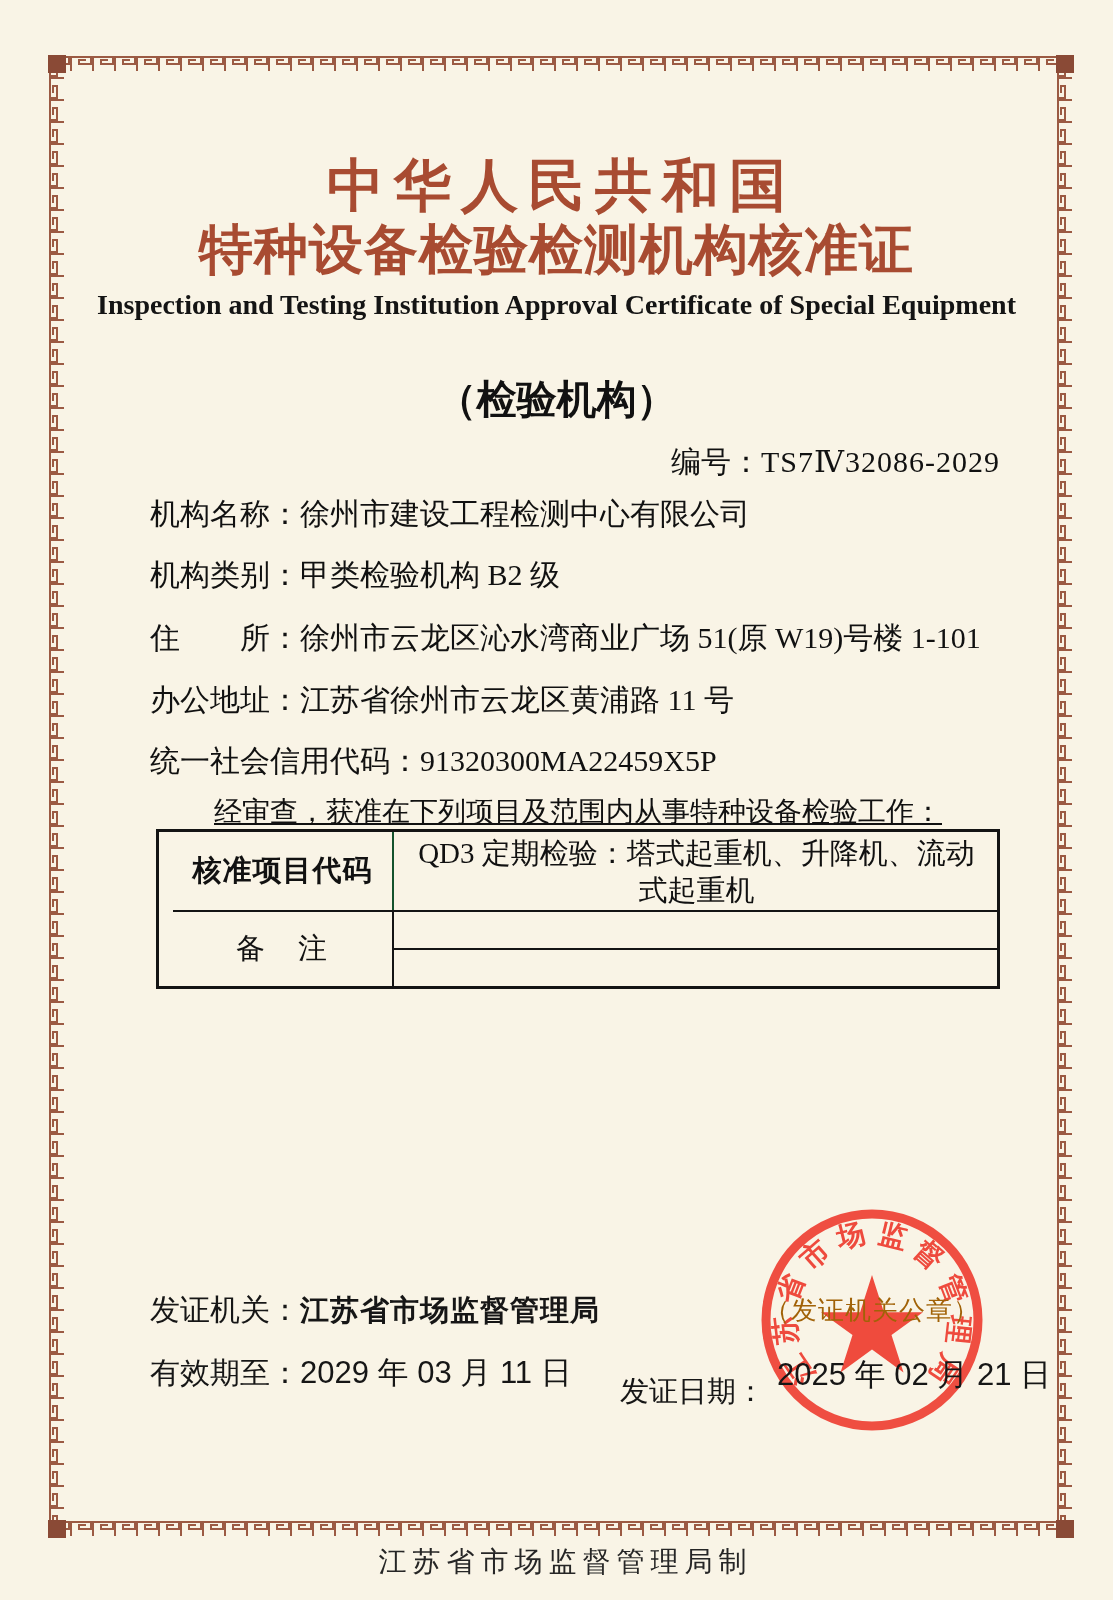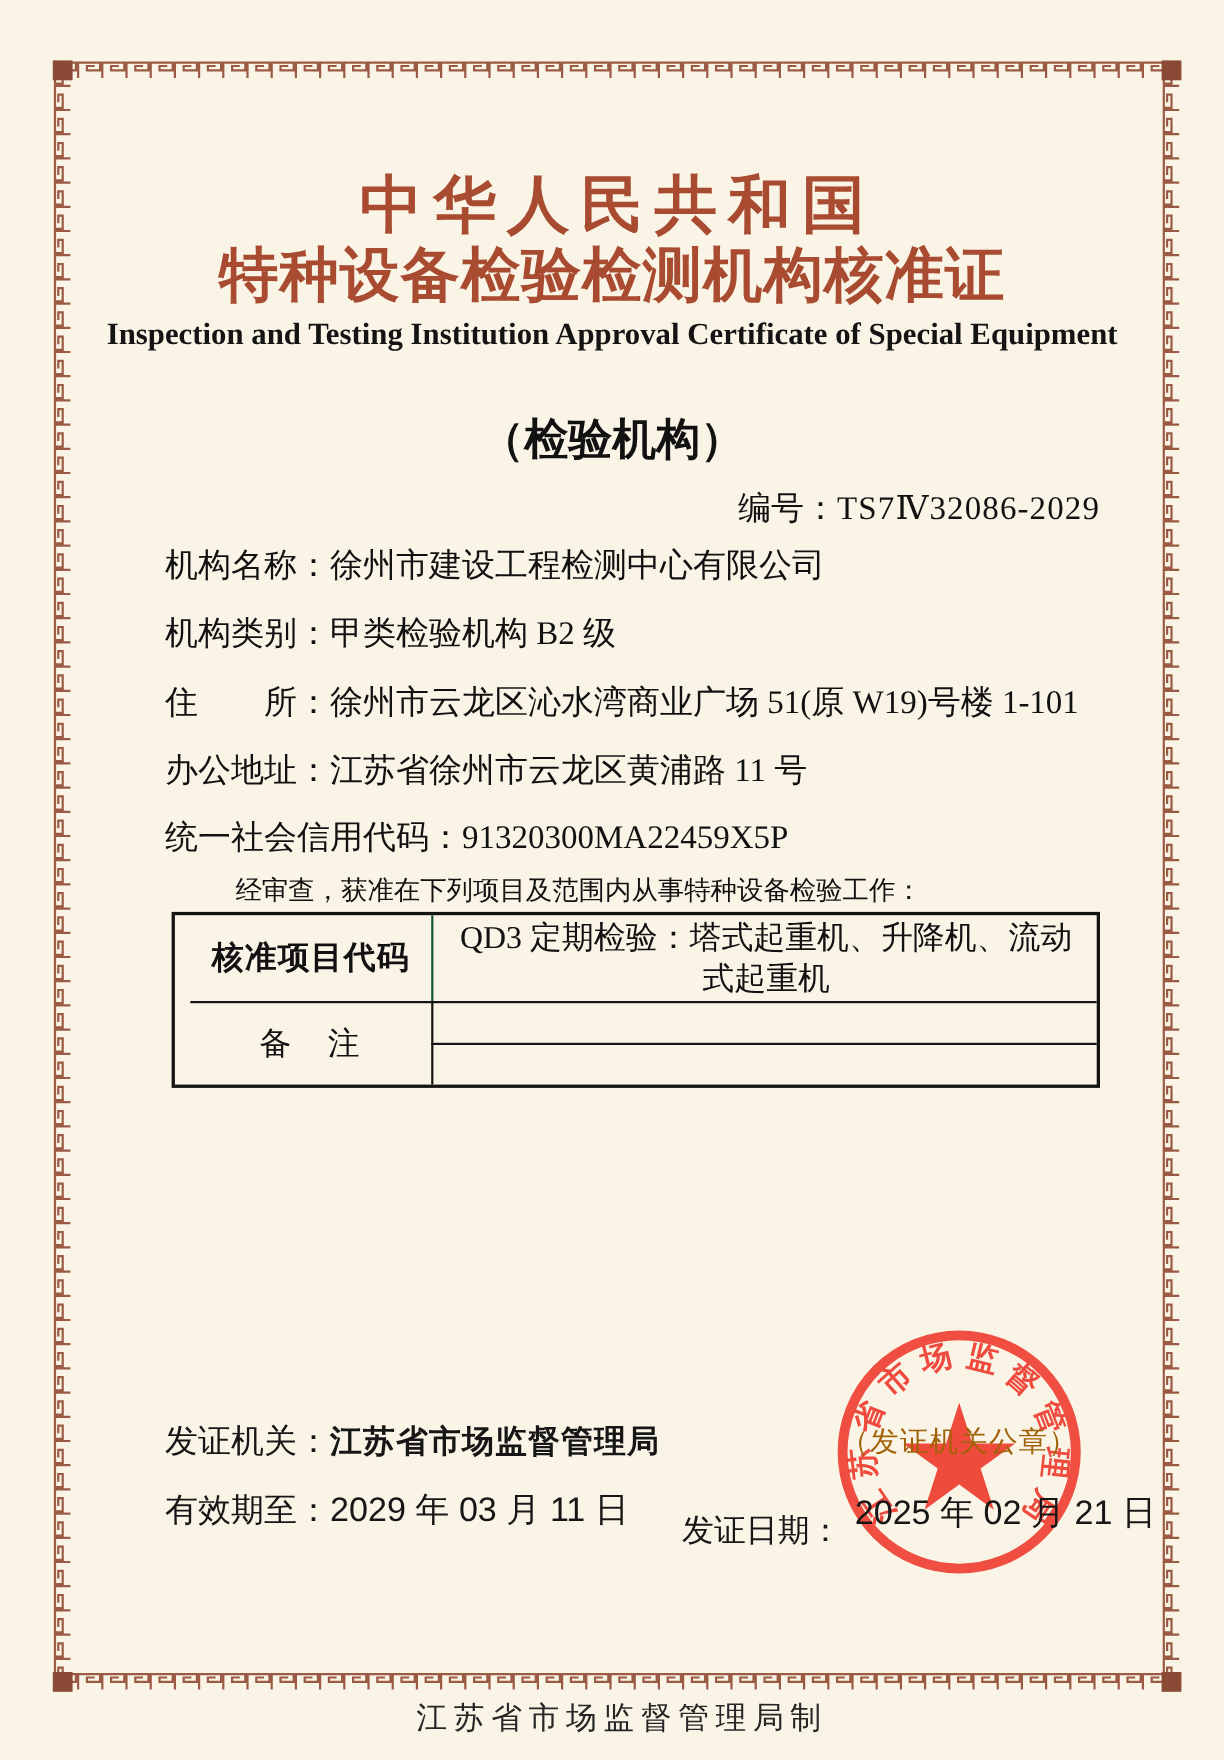--- a/index.html
+++ b/index.html
@@ -41,21 +41,21 @@
   }
   .subtitle{
     position:absolute;left:0;top:370px;width:1113px;text-align:center;
     font-size:40px;font-weight:bold;color:#111;
   }
   .serial{
     position:absolute;right:113px;top:440px;font-size:30px;color:#111;
   }
   .serial .val{font-family:"Liberation Serif","DejaVu Serif",serif;letter-spacing:1px;}
   .field{position:absolute;left:150px;font-size:30px;color:#111;white-space:nowrap;}
-  .statement{position:absolute;left:214px;top:791px;font-size:24px;color:#111;}
+  .statement{position:absolute;left:214px;top:791px;font-size:28px;color:#111;text-decoration:underline;}
   .apv-table{
     position:absolute;left:156px;top:827px;width:844px;height:160px;
     border:3px solid #141414;background:transparent;
     display:grid;grid-template-columns:219px 1fr;grid-template-rows:78px 38px 38px;padding-left:14px;
   }
   .apv-table .cell{font-size:29px;color:#111;}
   .cell-code-label{
     grid-column:1;grid-row:1;display:flex;align-items:center;justify-content:center;
     font-weight:bold;letter-spacing:1px;
   }

